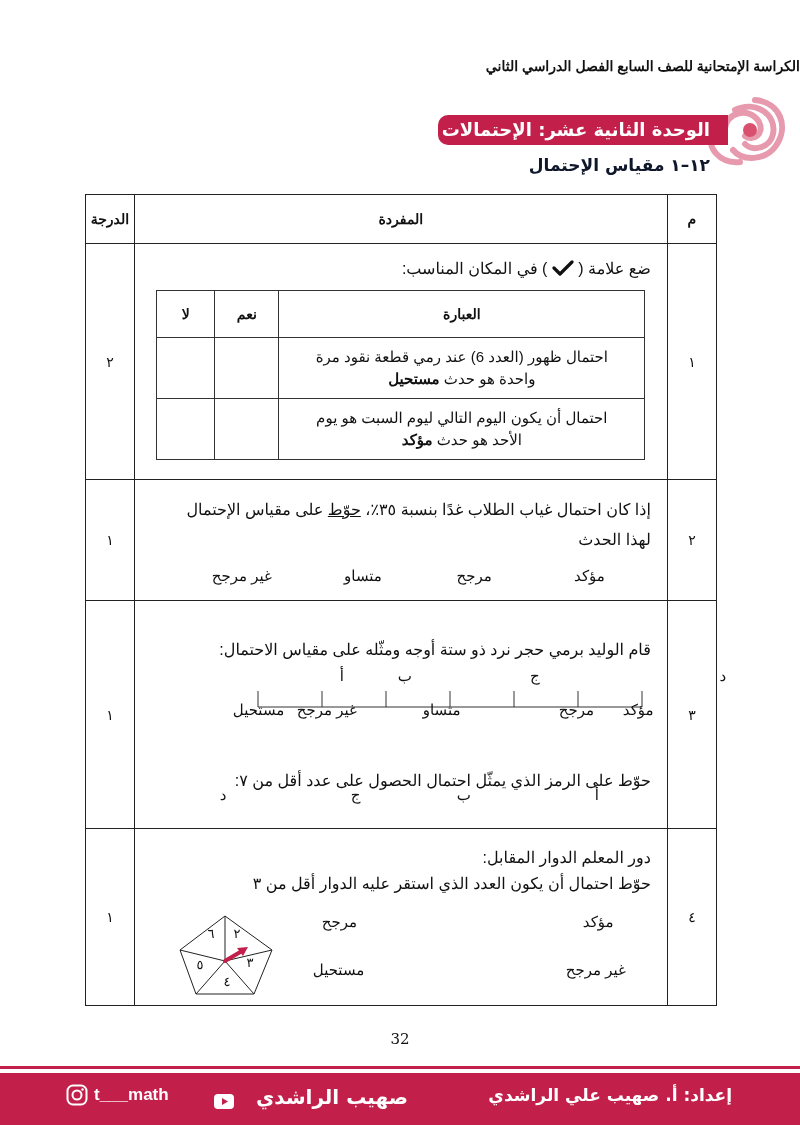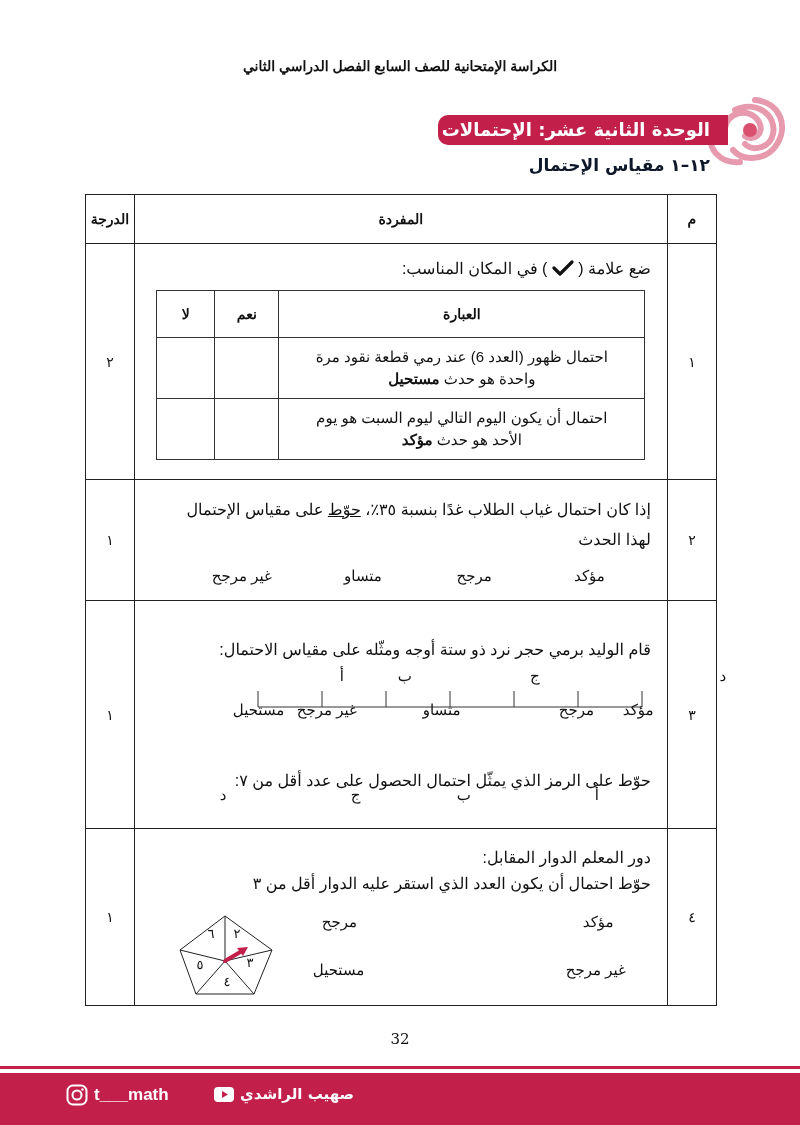--- a/index.html
+++ b/index.html
@@ -3,21 +3,21 @@
 <meta charset="utf-8">
 <style>
   html, body { margin:0; padding:0; }
   body {
     width:800px; height:1125px; position:relative; overflow:hidden;
     background:#ffffff; font-family:"DejaVu Sans", sans-serif; color:#111;
   }
   .abs { position:absolute; }
   .rtl { direction:rtl; }
   .top-title {
-    left:0; top:58px; width:800px; text-align:center;
+    left:0; top:58px; width:800px; 
     font-family:"Liberation Sans", sans-serif; font-weight:bold; font-size:14px;
   }
   .unit-banner {
     left:438px; top:115px; width:290px; height:30px;
     background:#c21f4b; border-radius:10px 0 0 10px;
   }
   .unit-banner-text {
     left:440px; top:115px; width:270px; height:46px; line-height:30px;
     text-align:right; color:#fff; font-weight:bold; font-size:18px;
     font-family:"DejaVu Sans", sans-serif;
@@ -211,21 +211,22 @@
     </td>
     <td class="c-grade">١</td>
   </tr>
 </tbody>
   </table>
 
 <div class="abs page-num">32</div>
 
 <div class="abs footer-line"></div>
 <div class="abs footer">
-  <div class="abs rtl" style="left:214px; top:12px; font-size:15px; font-weight:bold; display:flex; align-items:center; gap:6px;">
+  <div class="abs rtl" style="right:68px; top:12px; font-size:17px; font-weight:bold;">إعداد: أ. صهيب علي الراشدي</div>
+  <div class="abs rtl" style="left:214px; top:12px; font-size:20px; font-weight:bold; display:flex; align-items:flex-end; gap:22px;">
     <span>صهيب الراشدي</span>
     <svg width="20" height="15" viewBox="0 0 20 15">
       <rect x="0" y="0" width="20" height="15" rx="4" fill="#fff"></rect>
       <polygon points="8,4 14,7.5 8,11" fill="#c21f4b"></polygon>
     </svg>
   </div>
   <div class="abs" style="left:66px; top:11px; display:flex; align-items:center; gap:6px; font-size:17px; font-weight:bold;">
     <svg width="22" height="22" viewBox="0 0 22 22">
       <rect x="1.5" y="1.5" width="19" height="19" rx="5.5" fill="none" stroke="#fff" stroke-width="2"></rect>
       <circle cx="11" cy="11" r="4.5" fill="none" stroke="#fff" stroke-width="2"></circle>

